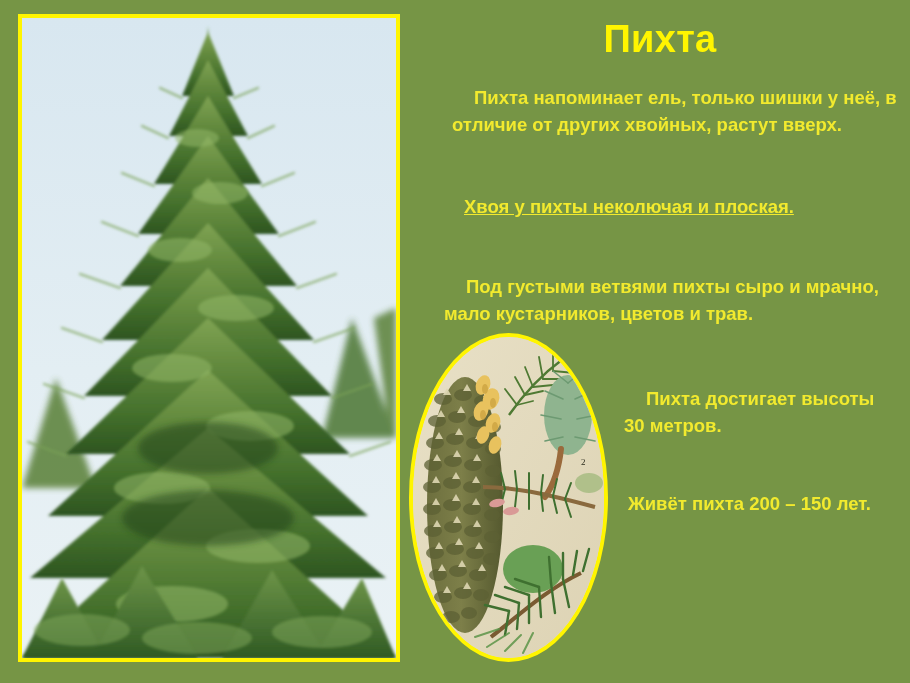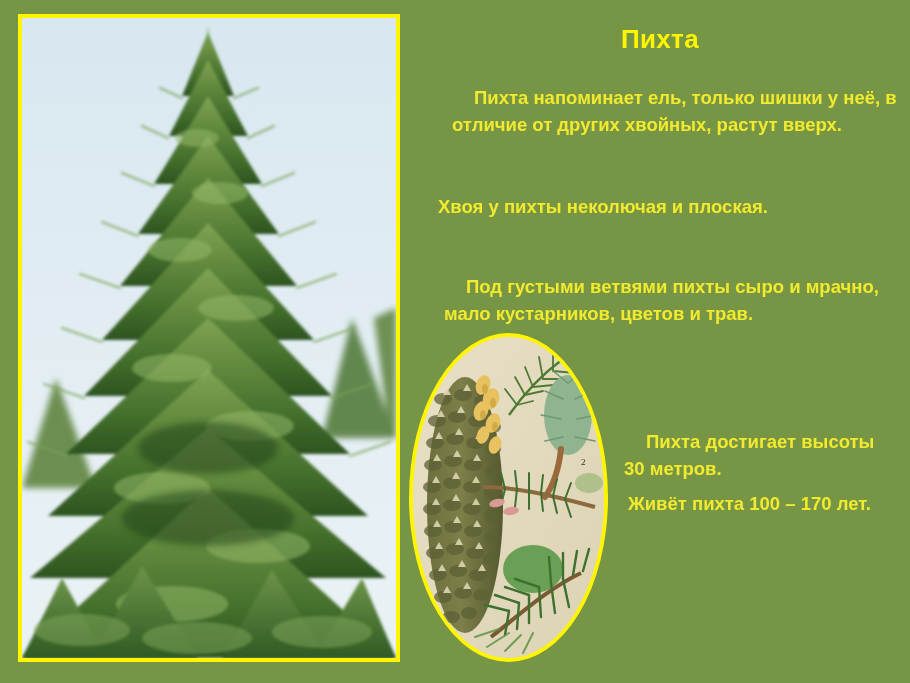--- a/index.html
+++ b/index.html
@@ -55,41 +55,40 @@
   .oval-frame svg { display: block; width: 100%; height: 100%; }
 
   
   .title {
     position: absolute;
     left: 420px;
     top: 18px;
     width: 480px;
     text-align: center;
     color: #fff500;
-    font-size: 26px;
+    font-size: 38px;
     font-weight: bold;
     line-height: 1.15;
     letter-spacing: 0.3px;
-    margin-top: 7px;
   }
 
   .para {
     position: absolute;
     color: #f2ea2e;
     font-weight: bold;
     font-size: 18.5px;
     line-height: 1.45;
     text-indent: 22px;
     white-space: pre-wrap;
   }
 
   .p1 { left: 428px; top: 85px;  width: 465px; margin-left: 24px; }
-  .p2 { left: 406px; top: 194px; width: 465px; text-indent: 32px; }
+  .p2 { left: 432px; top: 194px; width: 465px; text-indent: 32px; text-decoration: underline; }
   .p3 { left: 444px; top: 274px; width: 465px; }
-  .p4 { left: 624px; top: 386px; width: 276px; margin-top: 43px; }
+  .p4 { left: 624px; top: 386px; width: 276px; }
   .p5 { left: 624px; top: 491px; width: 280px; text-indent: 4px; }
 </style>
 </head>
 <body>
 
 <div class="slide">
 
   <div class="photo-frame">
     <div class="photo-canvas">
       <svg viewBox="0 0 374 640" preserveAspectRatio="none" aria-hidden="true">
@@ -397,15 +396,15 @@
   <div class="title">Пихта</div>
 
   <div class="para p1">Пихта напоминает ель, только шишки у неё, в отличие от других хвойных, растут вверх.</div>
 
   <div class="para p2">Хвоя у пихты неколючая и плоская.</div>
 
   <div class="para p3">Под густыми ветвями пихты сыро и мрачно, мало кустарников, цветов и трав.</div>
 
   <div class="para p4">Пихта достигает высоты 30 метров.</div>
 
-  <div class="para p5">Живёт пихта 100 – 170 лет.</div>
+  <div class="para p5">Живёт пихта 200 – 150 лет.</div>
 
 </div>
 
 </body></html>

